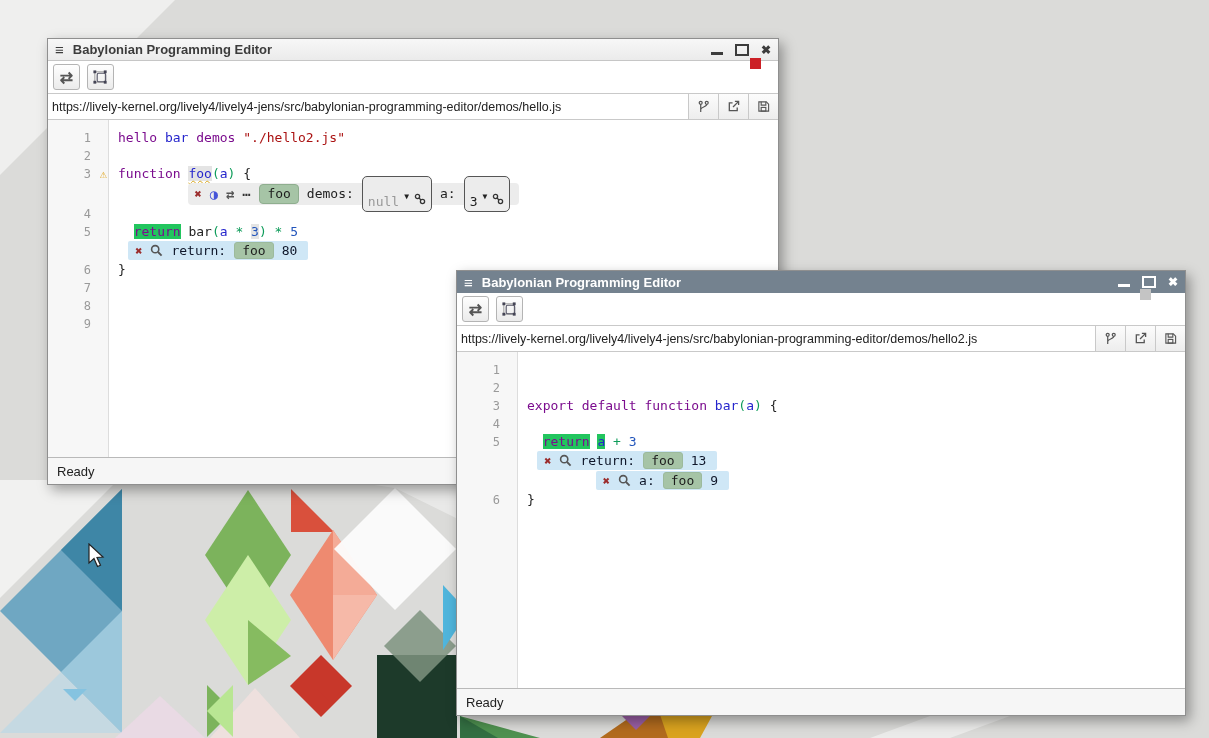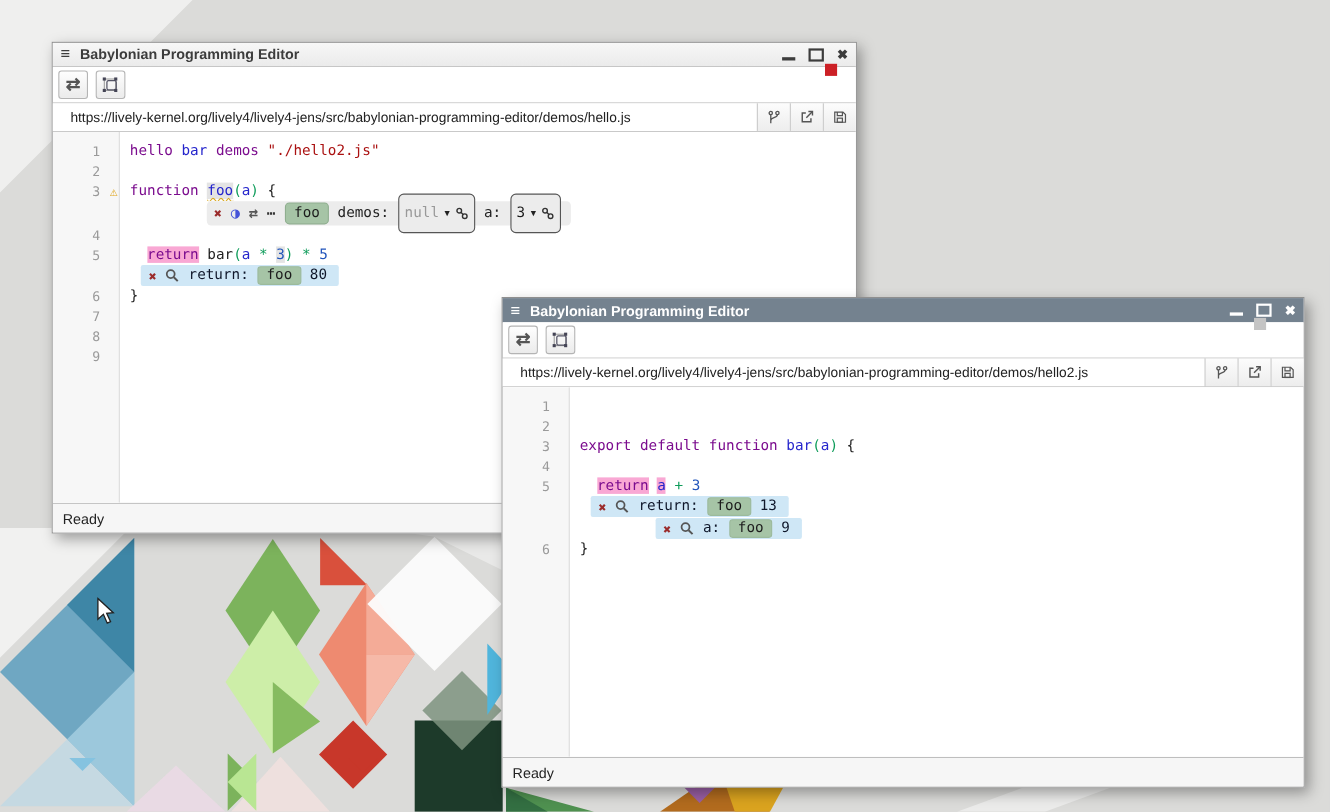--- a/index.html
+++ b/index.html
@@ -32,21 +32,21 @@
 
   .indicator{position:absolute;width:11px;height:11px;z-index:5;}
   #w1 .indicator{right:17px;top:19px;background:#cc2026;}
   #w2 .indicator{right:34px;top:18px;background:#c4c4c4;}
 
   .toolbar{height:32px;flex:0 0 32px;display:flex;align-items:center;gap:7px;padding:0 5px;background:#fff;}
   .tool-btn{width:27px;height:26px;border:1px solid #b4b4b4;border-radius:3px;
     background:linear-gradient(#fefefe,#ebebeb);display:flex;align-items:center;justify-content:center;
     color:#555;font-size:16px;font-weight:bold;padding:0;cursor:default;}
   .urlrow{height:25px;flex:0 0 25px;display:flex;border-top:1px solid #c9c9c9;border-bottom:1px solid #c9c9c9;background:#fff;}
-  .url-input{flex:1;border:none;outline:none;padding:0 16px;font-size:12.5px;color:#222;
+  .url-input{flex:1;border:none;outline:none;padding:0 4px;font-size:12.5px;color:#222;
     font-family:"Liberation Sans",sans-serif;background:#fff;min-width:0;}
   .url-btn{width:30px;border:none;border-left:1px solid #c9c9c9;background:linear-gradient(#fcfcfc,#ededed);
     display:flex;align-items:center;justify-content:center;padding:0;cursor:default;}
 
   
   .editor{flex:1 1 auto;position:relative;overflow:hidden;background:#fff;
     font-family:"DejaVu Sans Mono","Liberation Mono",monospace;font-size:13px;}
   .gutter-bg{position:absolute;left:0;top:0;bottom:0;width:60px;background:#f7f7f7;border-right:1px solid #dddddd;}
   .code-rows{position:relative;padding-top:9px;}
   .row{display:flex;min-height:18px;line-height:18px;}
@@ -55,36 +55,36 @@
   .gut{flex:0 0 60px;width:60px;box-sizing:border-box;text-align:right;padding-right:17px;
     color:#9a9a9a;font-size:12px;position:relative;}
   .warn{position:absolute;right:1px;top:1px;color:#dfa41c;font-size:12px;font-weight:bold;line-height:16px;}
   .line{padding-left:10px;white-space:pre;color:#222;display:block;}
   .tok.k{color:#7b0c8e;}
   .tok.d{color:#2525cc;}
   .tok.s{color:#aa1111;}
   .tok.n{color:#2255bb;}
   .tok.o{color:#0e9c5a;}
   .tok.p{color:#222;}
-  .tok.hlb{background:#f9a8d4;}
+  .tok.hlb{background:#22c55e;}
   .tok.hlg{background:#e4e4e4;}
   .tok.wavy{text-decoration:underline;text-decoration-style:wavy;text-decoration-color:#d8a820;
     text-decoration-thickness:1px;text-underline-offset:2px;}
 
   
   .awidget{background:#ececec;border-radius:4px;display:inline-flex;align-items:center;gap:8px;
     padding:0 9px 0 6px;height:22px;box-sizing:border-box;font-size:13px;color:#222;}
   .xicon{color:#9b2c2c;font-weight:bold;font-size:12px;line-height:1;}
   .toggle{color:#4553d8;font-size:14px;line-height:1;}
   .swapsm{color:#555;font-weight:bold;font-size:14px;line-height:1;}
   .dots{color:#333;font-weight:bold;font-size:13px;letter-spacing:1px;line-height:1;}
   .chip{background:#a6c4a6;border:1px solid #8fae8f;border-radius:4px;padding:0 7px;height:20px;
     line-height:18px;box-sizing:border-box;color:#1c1c1c;}
   .probe-row .chip{border-color:#9cba9c;border-radius:3px;height:17px;line-height:15px;}
-  .dd{border:1.5px solid #555;border-radius:5px;padding:16px 5px;display:inline-flex;gap:5px;align-items:center;
+  .dd{border:1.5px solid #555;border-radius:5px;padding:16px 5px;display:inline-flex;gap:5px;
     height:36px;box-sizing:border-box;background:#ececec;}
   .dd .val{color:#1c1c1c;}
   .dd .val.muted{color:#999;}
   .dd .caret{font-size:8px;color:#222;line-height:1;}
   .probe{background:#cfe7f6;display:inline-flex;align-items:center;gap:8px;padding:0 11px 0 7px;height:19px;
     box-sizing:border-box;border-radius:2px;color:#222;}
   .plabel,.pval{color:#0f172a;}
 
   .statusbar{height:26px;flex:0 0 26px;border-top:1px solid #b9b9b9;background:#f6f6f6;
     display:flex;align-items:center;padding-left:9px;font-size:13px;color:#222;}

